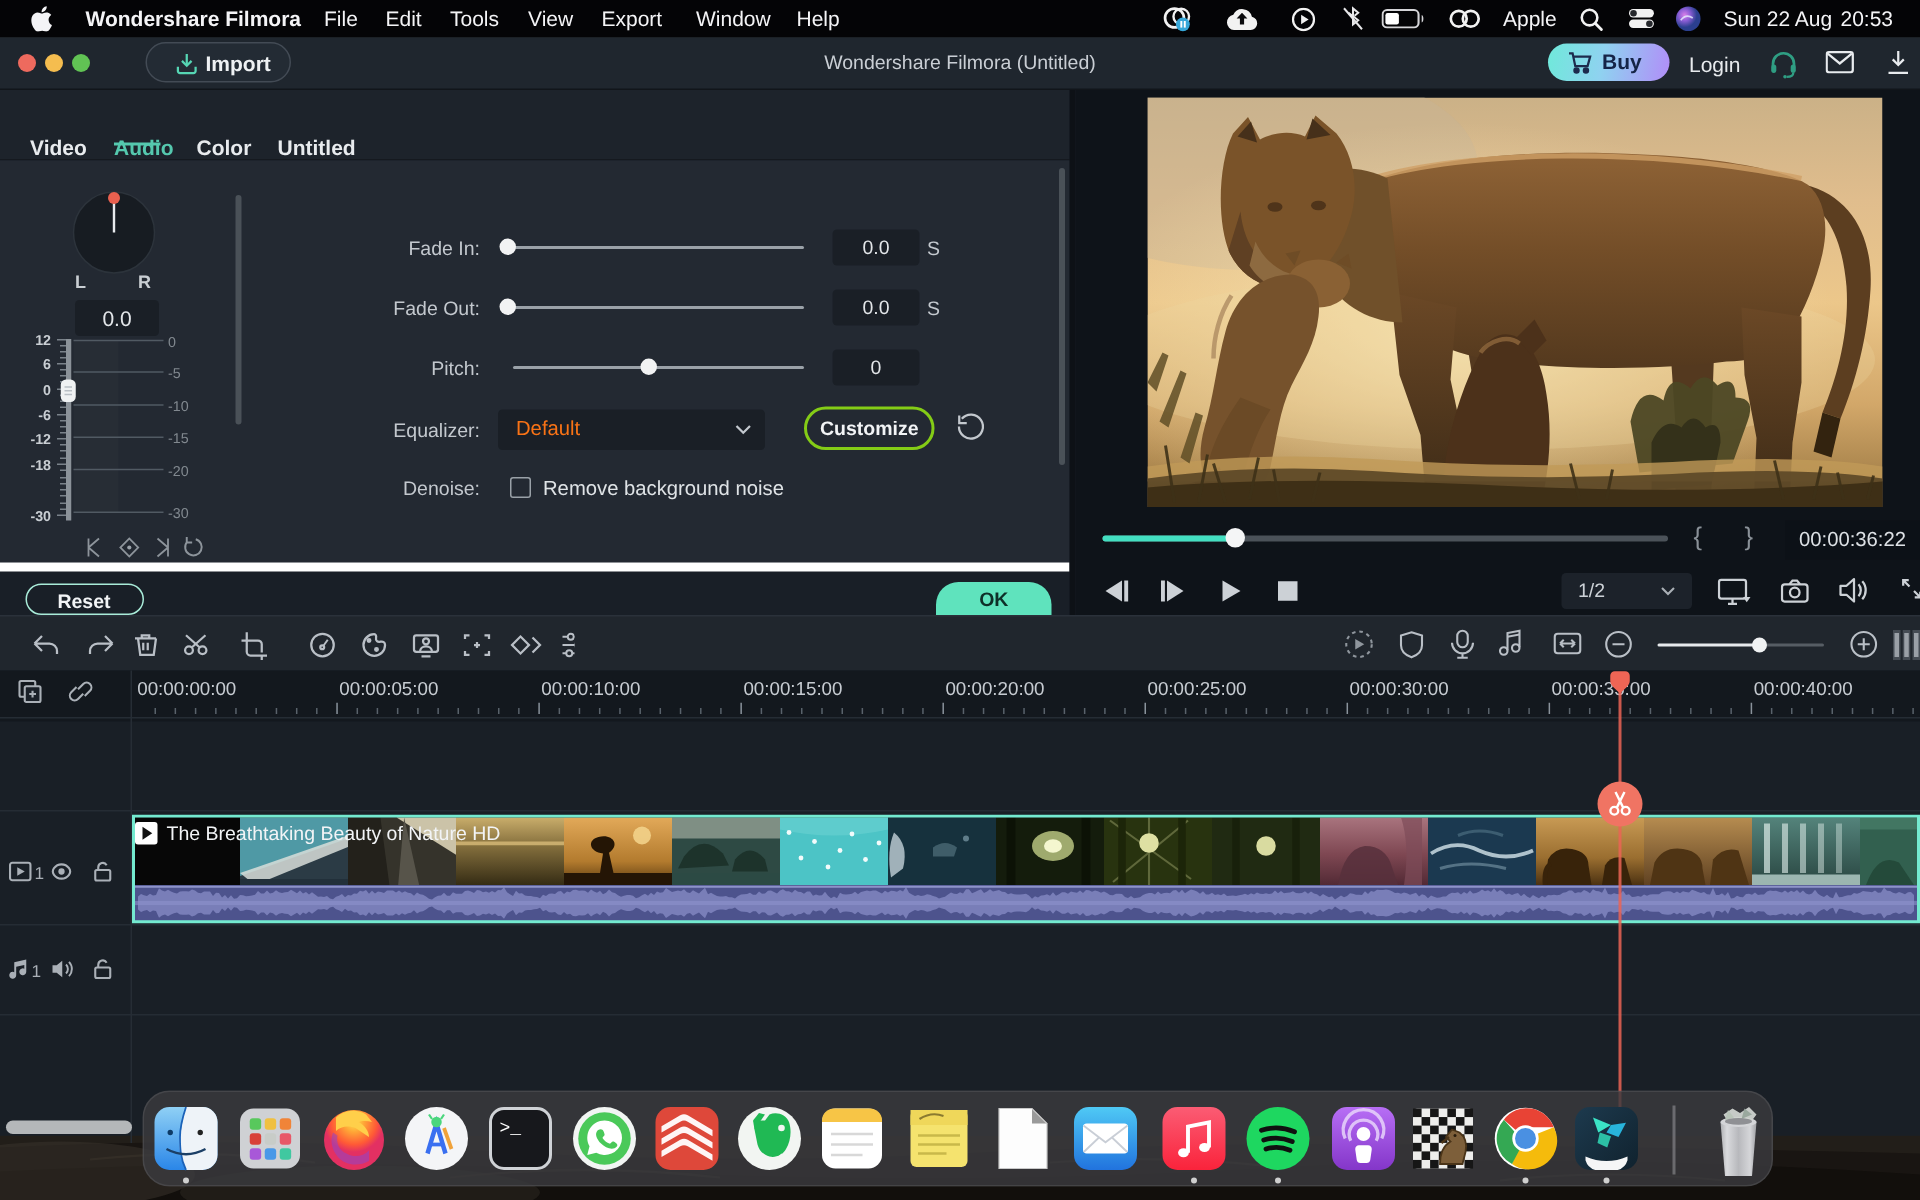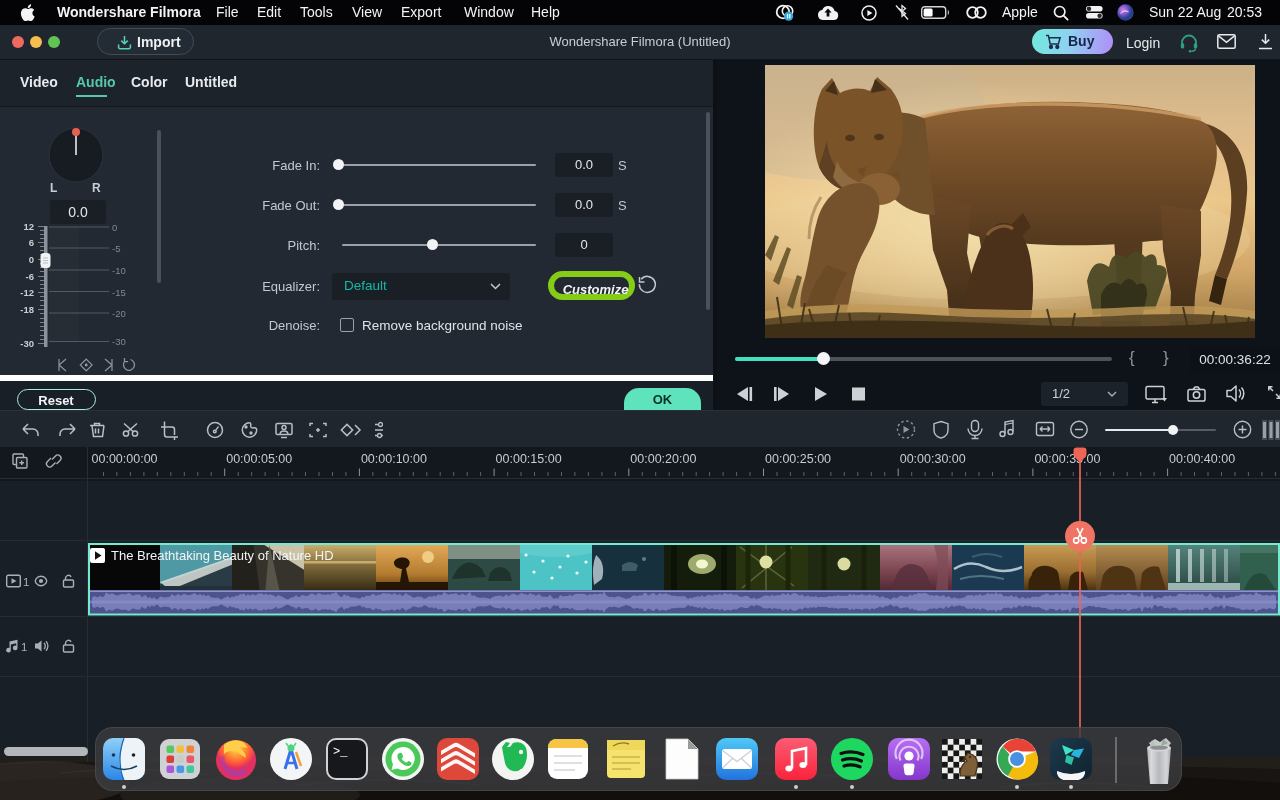--- a/index.html
+++ b/index.html
@@ -12,21 +12,21 @@
 
 #win { left:0; top:25px; width:1280px; height:732px; background:#1c222a; }
 #titlebar { left:0; top:0; width:1280px; height:35px; background:#1f262e; border-bottom:1px solid #11151a; }
 .tl { position:absolute; top:11px; width:12px; height:12px; border-radius:50%; }
 #importbtn { left:97px; top:3px; width:97px; height:27px; border:1px solid #434b55; border-radius:14px; background:#232b34; }
 #wintitle { left:0; top:9px; width:1280px; text-align:center; color:#c9ced4; font-size:13px; }
 #buybtn { left:1032px; top:4px; width:81px; height:25px; border-radius:13px; background:linear-gradient(100deg,#6fe9da 0%,#8fd2f0 45%,#b18df8 100%); }
 
 #leftpanel { left:0; top:35px; width:713px; height:350px; background:#232932; }
 #tabrow { left:0; top:0; width:713px; height:47px; background:#1d232b; border-bottom:1px solid #15191f; }
-.tab { position:absolute; top:14px; font-size:14px; font-weight:bold; color:#e8ebee;text-align:right; }
+.tab { position:absolute; top:30px; font-size:14px; font-weight:bold; color:#e8ebee;text-align:right; }
 #panelbody { left:0; top:47px; width:713px; height:268px; background:#232932; }
 #bottombar { left:0; top:315px; width:713px; height:35px; background:#191f27; border-top:6px solid #ffffff; }
 .pill { position:absolute; border-radius:15px; }
 .slbl { position:absolute; right:0; top:0; font-size:13px; color:#c3c8ce; }
 .strack { position:absolute; height:2px; background:#9aa1a8; border-radius:1px; }
 .sdot { position:absolute; width:11px; height:11px; border-radius:50%; background:#f2f3f4; }
 .vbox { position:absolute; width:58px; height:24px; background:#1a1f26; border-radius:3px; color:#e3e6e9; font-size:13px; text-align:center; line-height:24px; }
 
 #preview { left:717px; top:35px; width:563px; height:350px; background:#0e1319; }
 
@@ -274,26 +274,26 @@
         <div class="strack" style="left:338px;top:97px;width:198px;"></div>
         <div class="sdot" style="left:333px;top:92px;"></div>
         <div class="vbox" style="left:555px;top:86px;">0.0</div>
         <div class="abs" style="left:618px;top:91px;color:#c3c8ce;font-size:13px;">S</div>
         <div class="slbl" style="right:393px;top:131px;">Pitch:</div>
         <div class="strack" style="left:342px;top:137px;width:194px;"></div>
         <div class="sdot" style="left:427px;top:132px;"></div>
         <div class="vbox" style="left:555px;top:126px;">0</div>
         <div class="slbl" style="right:393px;top:172px;">Equalizer:</div>
         <div class="abs" style="left:332px;top:166px;width:178px;height:27px;background:#1a1f26;border-radius:3px;">
-          <span class="abs" style="left:12px;top:5px;color:#14b8a6;font-size:13.5px;">Default</span>
+          <span class="abs" style="left:12px;top:5px;color:#f97316;font-size:13.5px;">Default</span>
           <svg class="abs" style="left:158px;top:10px;" width="11" height="7" viewBox="0 0 11 7">
               <path d="M1 1l4.5 4.5L10 1" fill="none" stroke="#c3c8ce" stroke-width="1.5"></path>
             </svg>
         </div>
-        <div class="abs" style="left:548px;top:164px;width:87px;height:29px;border:6px solid #84cc16;border-radius:15px;font-style:italic;">
+        <div class="abs" style="left:536px;top:164px;width:87px;height:29px;border:2px solid #84cc16;border-radius:15px;">
           <span class="abs" style="left:0;top:5px;width:83px;text-align:center;color:#f2f4f6;font-size:13px;font-weight:bold;">Customize</span>
         </div>
         <svg class="abs" style="left:637px;top:168px;" width="21" height="21" viewBox="0 0 21 21">
             <path d="M4.2 4.2a8 8 0 1 1-1.9 5.1M2.5 2v5h5" fill="none" stroke="#c3c8ce" stroke-width="1.5"></path>
           </svg>
         <div class="slbl" style="right:393px;top:211px;">Denoise:</div>
         <div class="abs" style="left:340px;top:211px;width:14px;height:14px;border:1.5px solid #9aa1a8;border-radius:2px;"></div>
         <div class="abs" style="left:362px;top:211px;color:#dfe3e6;font-size:13.5px;">Remove background noise</div>
         <div class="abs" style="left:706px;top:5px;width:4px;height:198px;background:#4a5158;border-radius:2px;"></div>
       </div>

